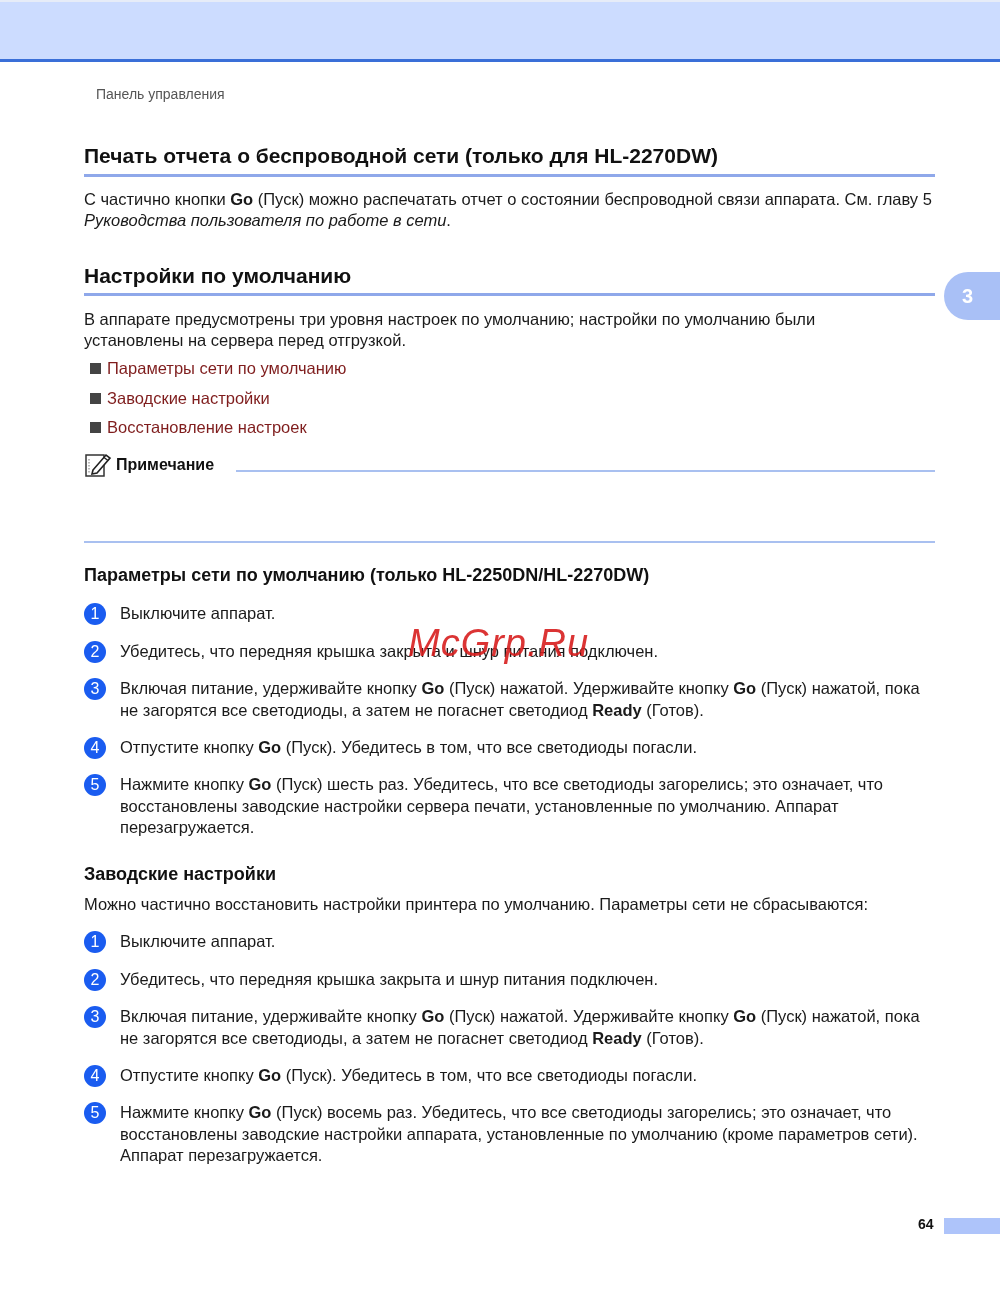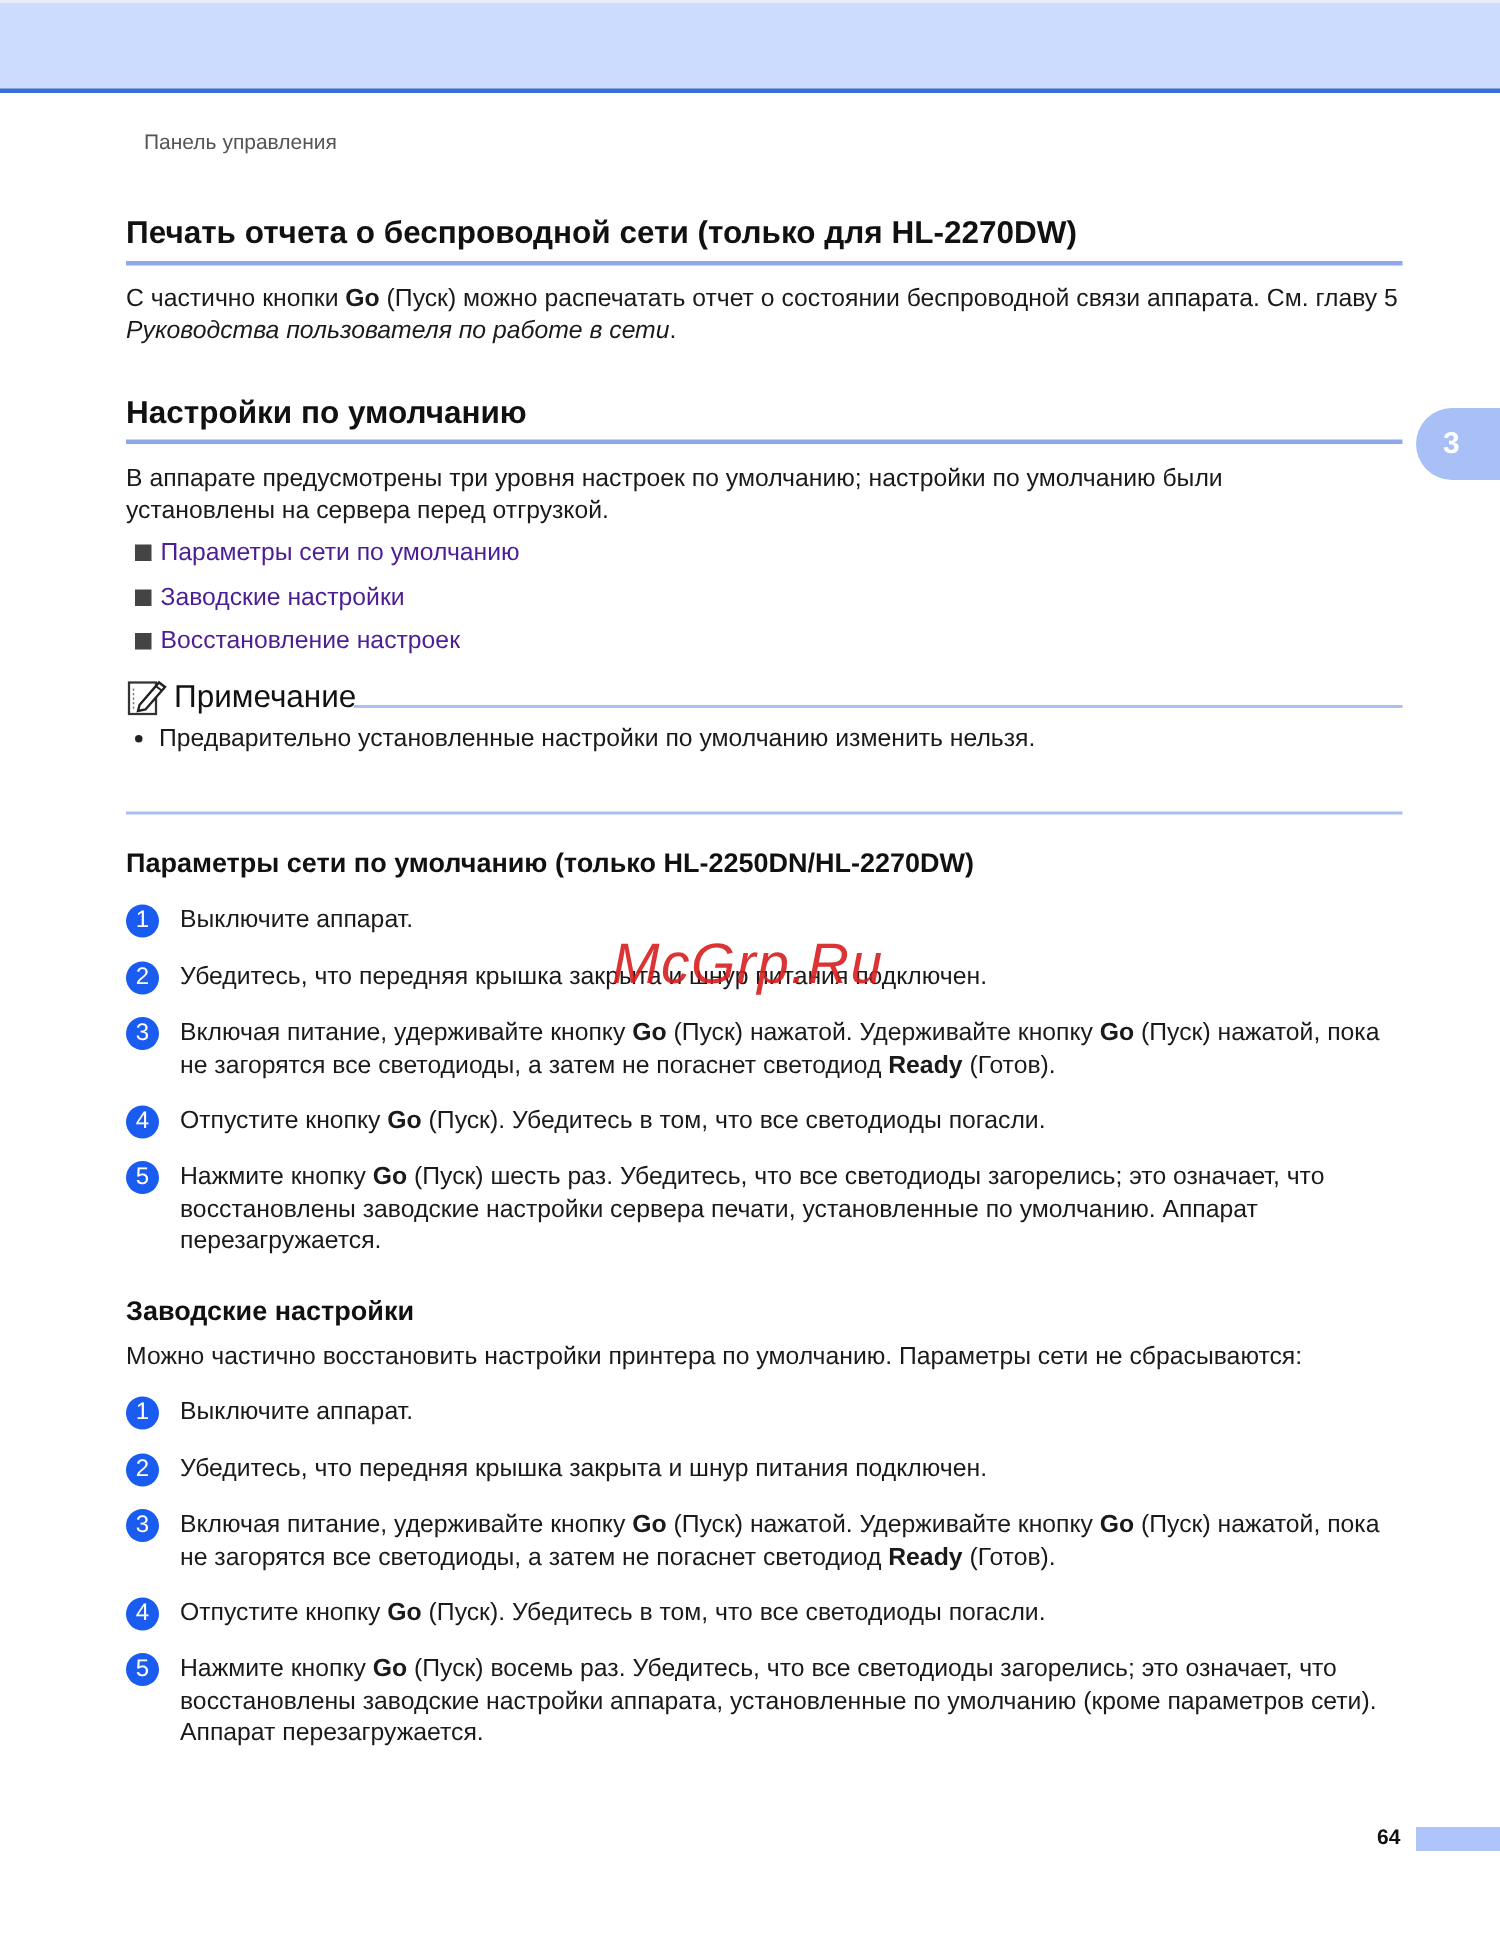--- a/index.html
+++ b/index.html
@@ -41,31 +41,31 @@
       position: absolute; left: 944px; top: 272px; width: 56px; height: 48px;
       background: #a9c0f6;
       border-radius: 24px 0 0 24px;
       color: #fff; font-weight: bold; font-size: 20px;
       display: flex; align-items: center; justify-content: flex-start;
       padding-left: 18px; box-sizing: border-box;
     }
     .sq-list { position: absolute; left: 90px; margin: 0; padding: 0; list-style: none; }
     .sq-list li {
       display: flex; align-items: center; font-size: 16.5px;
-      height: 29.5px; color: #4c1d95;
+      height: 29.5px; color: #7f1d1d;
     }
     .sq {
       display: inline-block; width: 11px; height: 11px; background: #444;
       margin-right: 6px;
     }
     .note-head {
       position: absolute; left: 84px; top: 452px; display: flex; align-items: center;
     }
     .note-icon { width: 28px; height: 26px; margin-right: 4px; }
-    .note-title { font-size: 21px; font-weight: normal; color: #111; }
+    .note-title { font-size: 16px; font-weight: bold; color: #111; }
     .note-rule-top {
       position: absolute; left: 236px; top: 470px; width: 699px; height: 2px;
       background: #a9c0f0;
     }
     .note-rule-bottom {
       position: absolute; left: 84px; top: 541px; width: 851px; height: 2px;
       background: #a9c0f0;
     }
     .dot-list { position: absolute; left: 90px; margin: 0; padding: 0; list-style: none; }
     .dot-list li {
@@ -144,24 +144,20 @@
   <svg class="note-icon" viewBox="0 0 28 26">
     <rect x="2" y="3" width="18" height="21" fill="#fff" stroke="#333" stroke-width="1.5"></rect>
     <line x1="5" y1="7" x2="5" y2="21" stroke="#777" stroke-width="1" stroke-dasharray="1.5,1.5"></line>
     <path d="M9 18 L22 3 L26 6 L13 21 L8 22 Z" fill="#fff" stroke="#222" stroke-width="1.6"></path>
     <line x1="20" y1="5.5" x2="24" y2="8.5" stroke="#222" stroke-width="1.4"></line>
   </svg>
   <span class="note-title">Примечание</span>
 </div>
 <div class="note-rule-top"></div>
 <ul class="dot-list" style="top:478px;">
-  <li>
-      <span class="dot"></span>
-      <span>Предварительно установленные настройки по умолчанию изменить нельзя.</span>
-    </li>
 </ul>
 <div class="note-rule-bottom"></div>
 
 <div class="h2" style="top:565px;">Параметры сети по умолчанию (только HL-2250DN/HL-2270DW)</div>
 
 <div class="step" style="top:603px;">
   <span class="step-num">1</span>
   <span class="step-text"><span>Выключите аппарат.</span></span>
 </div>
 <div class="step" style="top:641px;">

